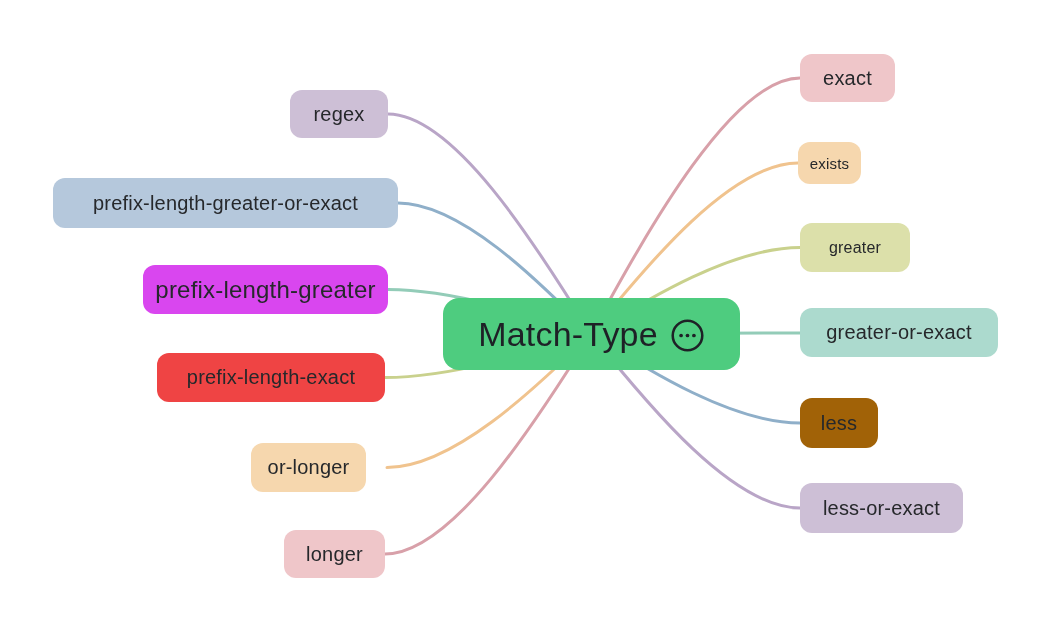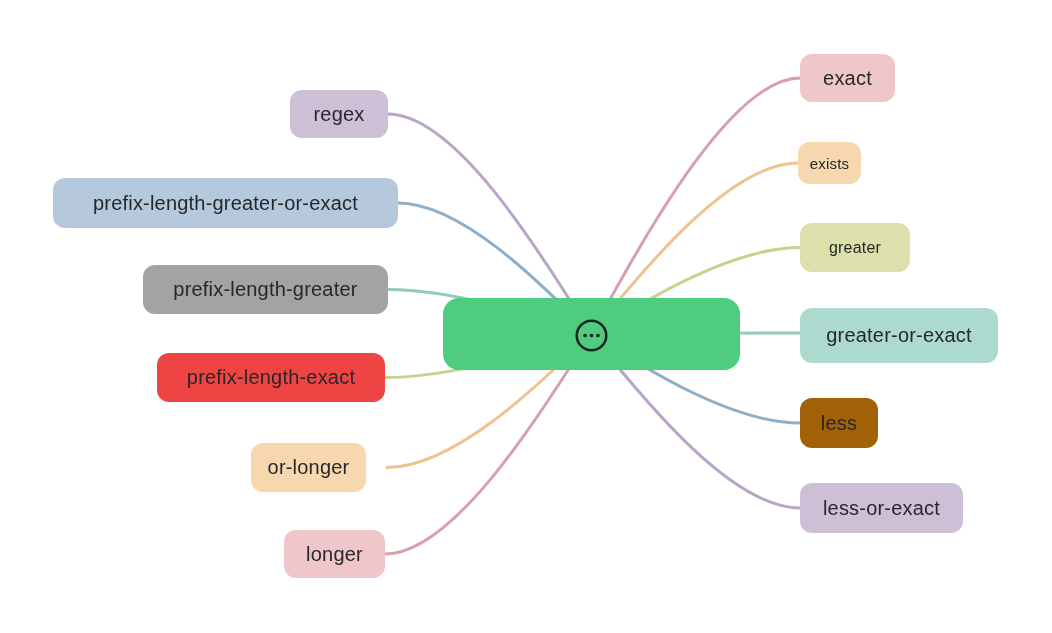--- a/index.html
+++ b/index.html
@@ -42,53 +42,54 @@
       <path d="M 591 334 C 649.52 407.08, 733.12 508, 800 508" fill="none" stroke="#B9A5C7" stroke-width="3" stroke-linecap="round"></path>
     </svg>
 
   <div id="nodes">
       <div class="leaf" style="left: 290px; top: 90px; width: 98px; height: 48px; background: rgb(205, 191, 214); font-size: 20px;">
         <span>regex</span>
       </div>
       <div class="leaf" style="left: 53px; top: 178px; width: 345px; height: 50px; background: rgb(181, 200, 220); font-size: 20px; align-items: center;">
         <span>prefix-length-greater-or-exact</span>
       </div>
-      <div class="leaf" style="left: 143px; top: 265px; width: 245px; height: 49px; background: #a3a3a3; font-size: 20px;">
+      <div class="leaf" style="left: 143px; top: 265px; width: 245px; height: 49px; background: #d946ef; font-size: 24px;">
         <span>prefix-length-greater</span>
       </div>
       <div class="leaf" style="left: 157px; top: 353px; width: 228px; height: 49px; background: #ef4444; font-size: 20px;">
         <span>prefix-length-exact</span>
       </div>
       <div class="leaf" style="left: 251px; top: 443px; width: 115px; height: 49px; background: rgb(246, 215, 174); font-size: 20px;">
         <span>or-longer</span>
       </div>
       <div class="leaf" style="left: 284px; top: 530px; width: 101px; height: 48px; background: rgb(239, 198, 201); font-size: 20px;">
         <span>longer</span>
       </div>
       <div class="leaf" style="left: 800px; top: 54px; width: 95px; height: 48px; background: rgb(239, 198, 201); font-size: 20px;">
         <span>exact</span>
       </div>
       <div class="leaf" style="left: 798px; top: 142px; width: 63px; height: 42px; background: rgb(246, 215, 174); font-size: 15px;">
         <span>exists</span>
       </div>
       <div class="leaf" style="left: 800px; top: 223px; width: 110px; height: 49px; background: rgb(220, 224, 170); font-size: 16px;">
         <span>greater</span>
       </div>
-      <div class="leaf" style="left: 800px; top: 308px; width: 198px; height: 55px; background: rgb(172, 218, 206); font-size: 20px;">
+      <div class="leaf" style="left: 800px; top: 308px; width: 198px; height: 49px; background: rgb(172, 218, 206); font-size: 20px;">
         <span>greater-or-exact</span>
       </div>
       <div class="leaf" style="left: 800px; top: 398px; width: 78px; height: 50px; background: #a16207; font-size: 20px;">
         <span>less</span>
       </div>
       <div class="leaf" style="left: 800px; top: 483px; width: 163px; height: 50px; background: rgb(205, 191, 214); font-size: 20px;">
         <span>less-or-exact</span>
       </div>
     </div>
 
   <div class="root-node" id="root-node" style="left: 443px; top: 298px; width: 297px; height: 72px; background: rgb(78, 204, 127);">
+    <span class="root-label">Match-Type</span>
     <span class="ellipsis-icon">
       <svg width="35" height="35" viewBox="0 0 36 36">
         <circle cx="18" cy="18" r="15.2" fill="none" stroke="#1E2126" stroke-width="2.6"></circle>
         <circle cx="11.4" cy="18" r="1.9" fill="#1E2126"></circle>
         <circle cx="18" cy="18" r="1.9" fill="#1E2126"></circle>
         <circle cx="24.6" cy="18" r="1.9" fill="#1E2126"></circle>
       </svg>
     </span>
   </div>
 </div>

